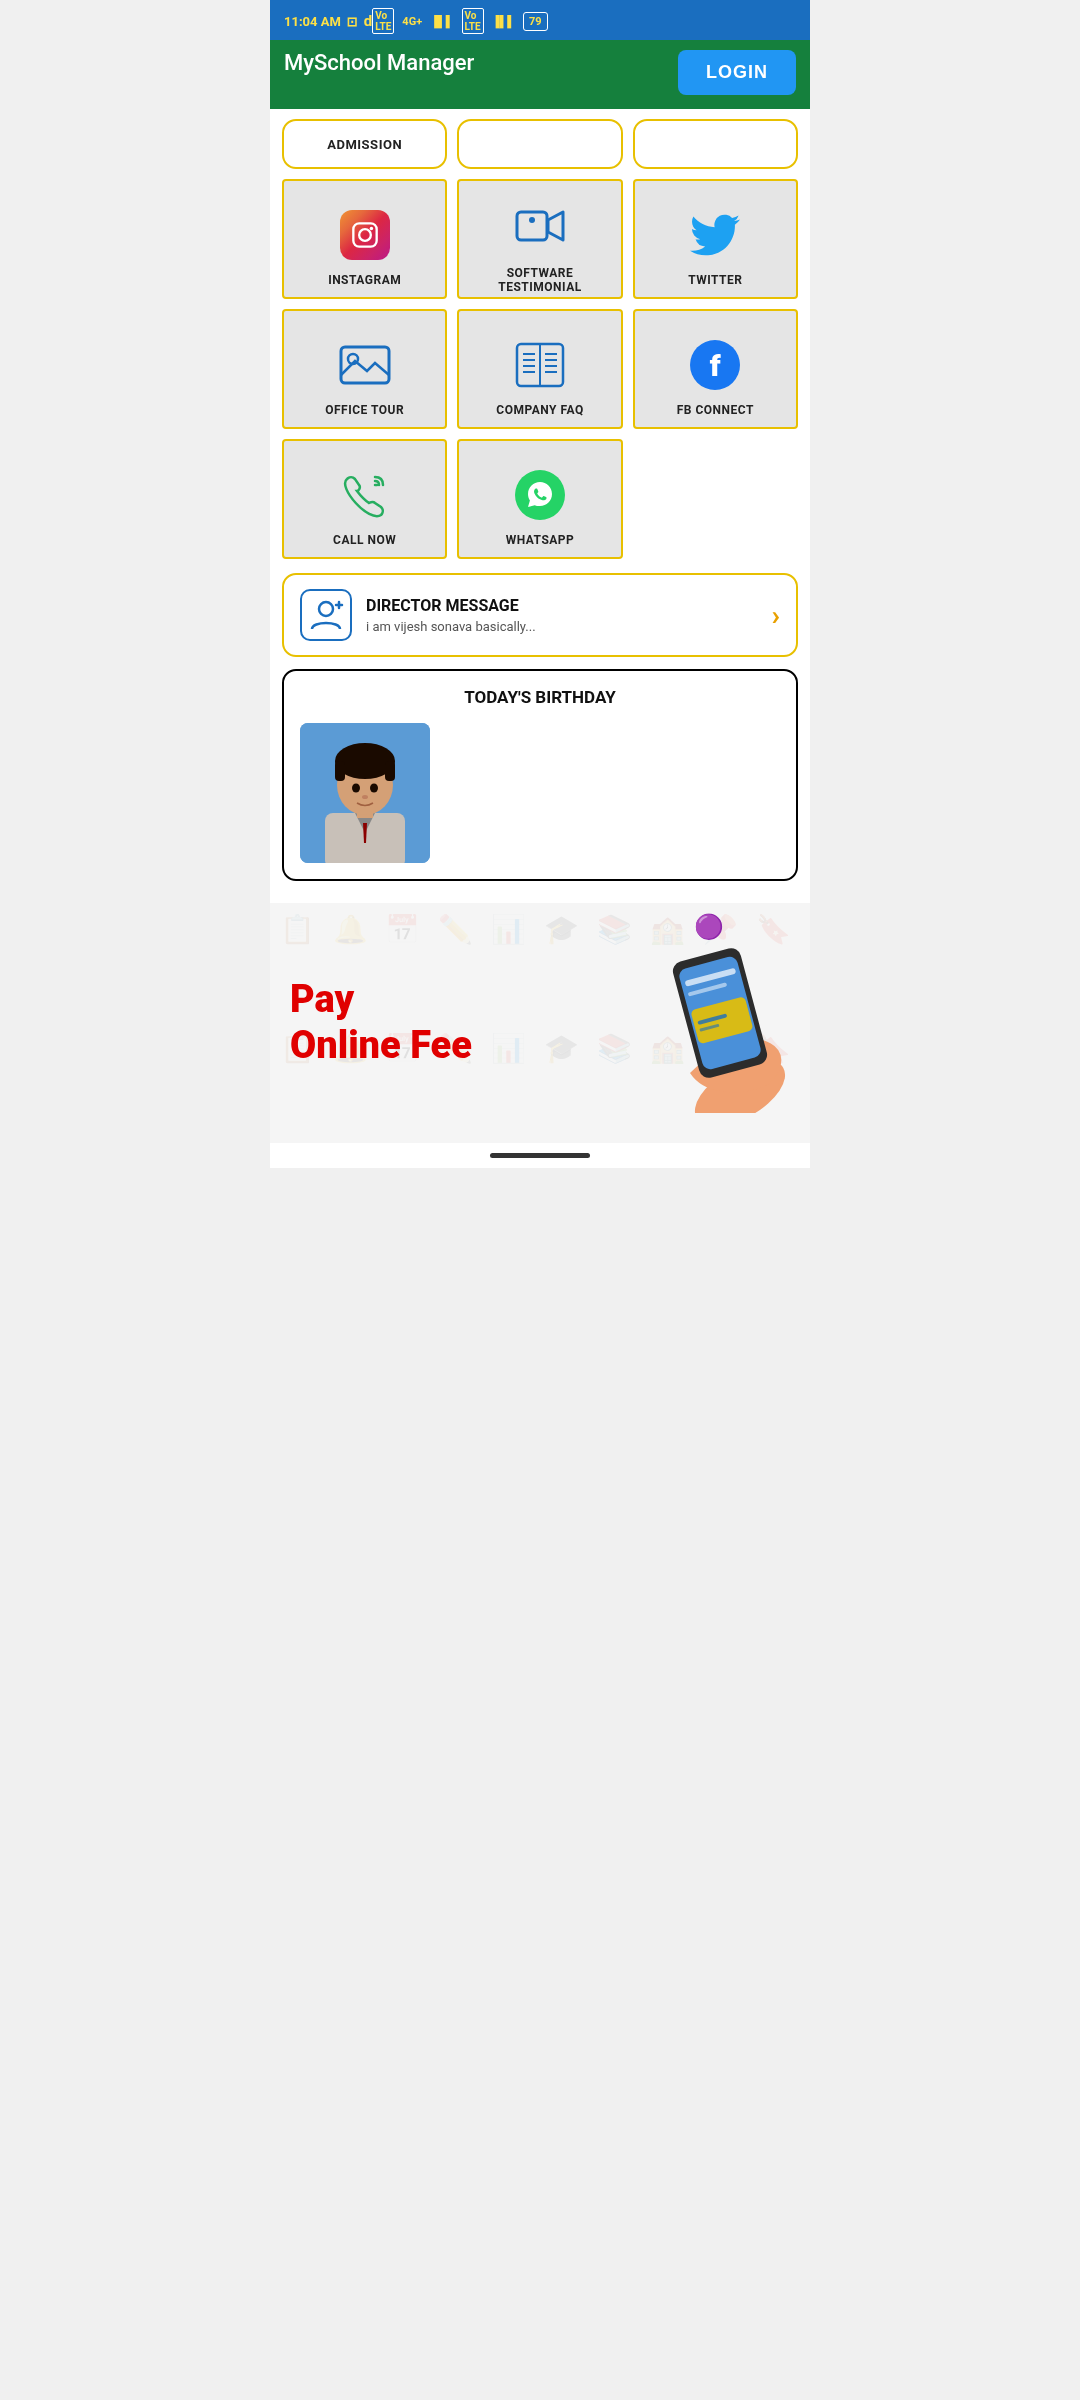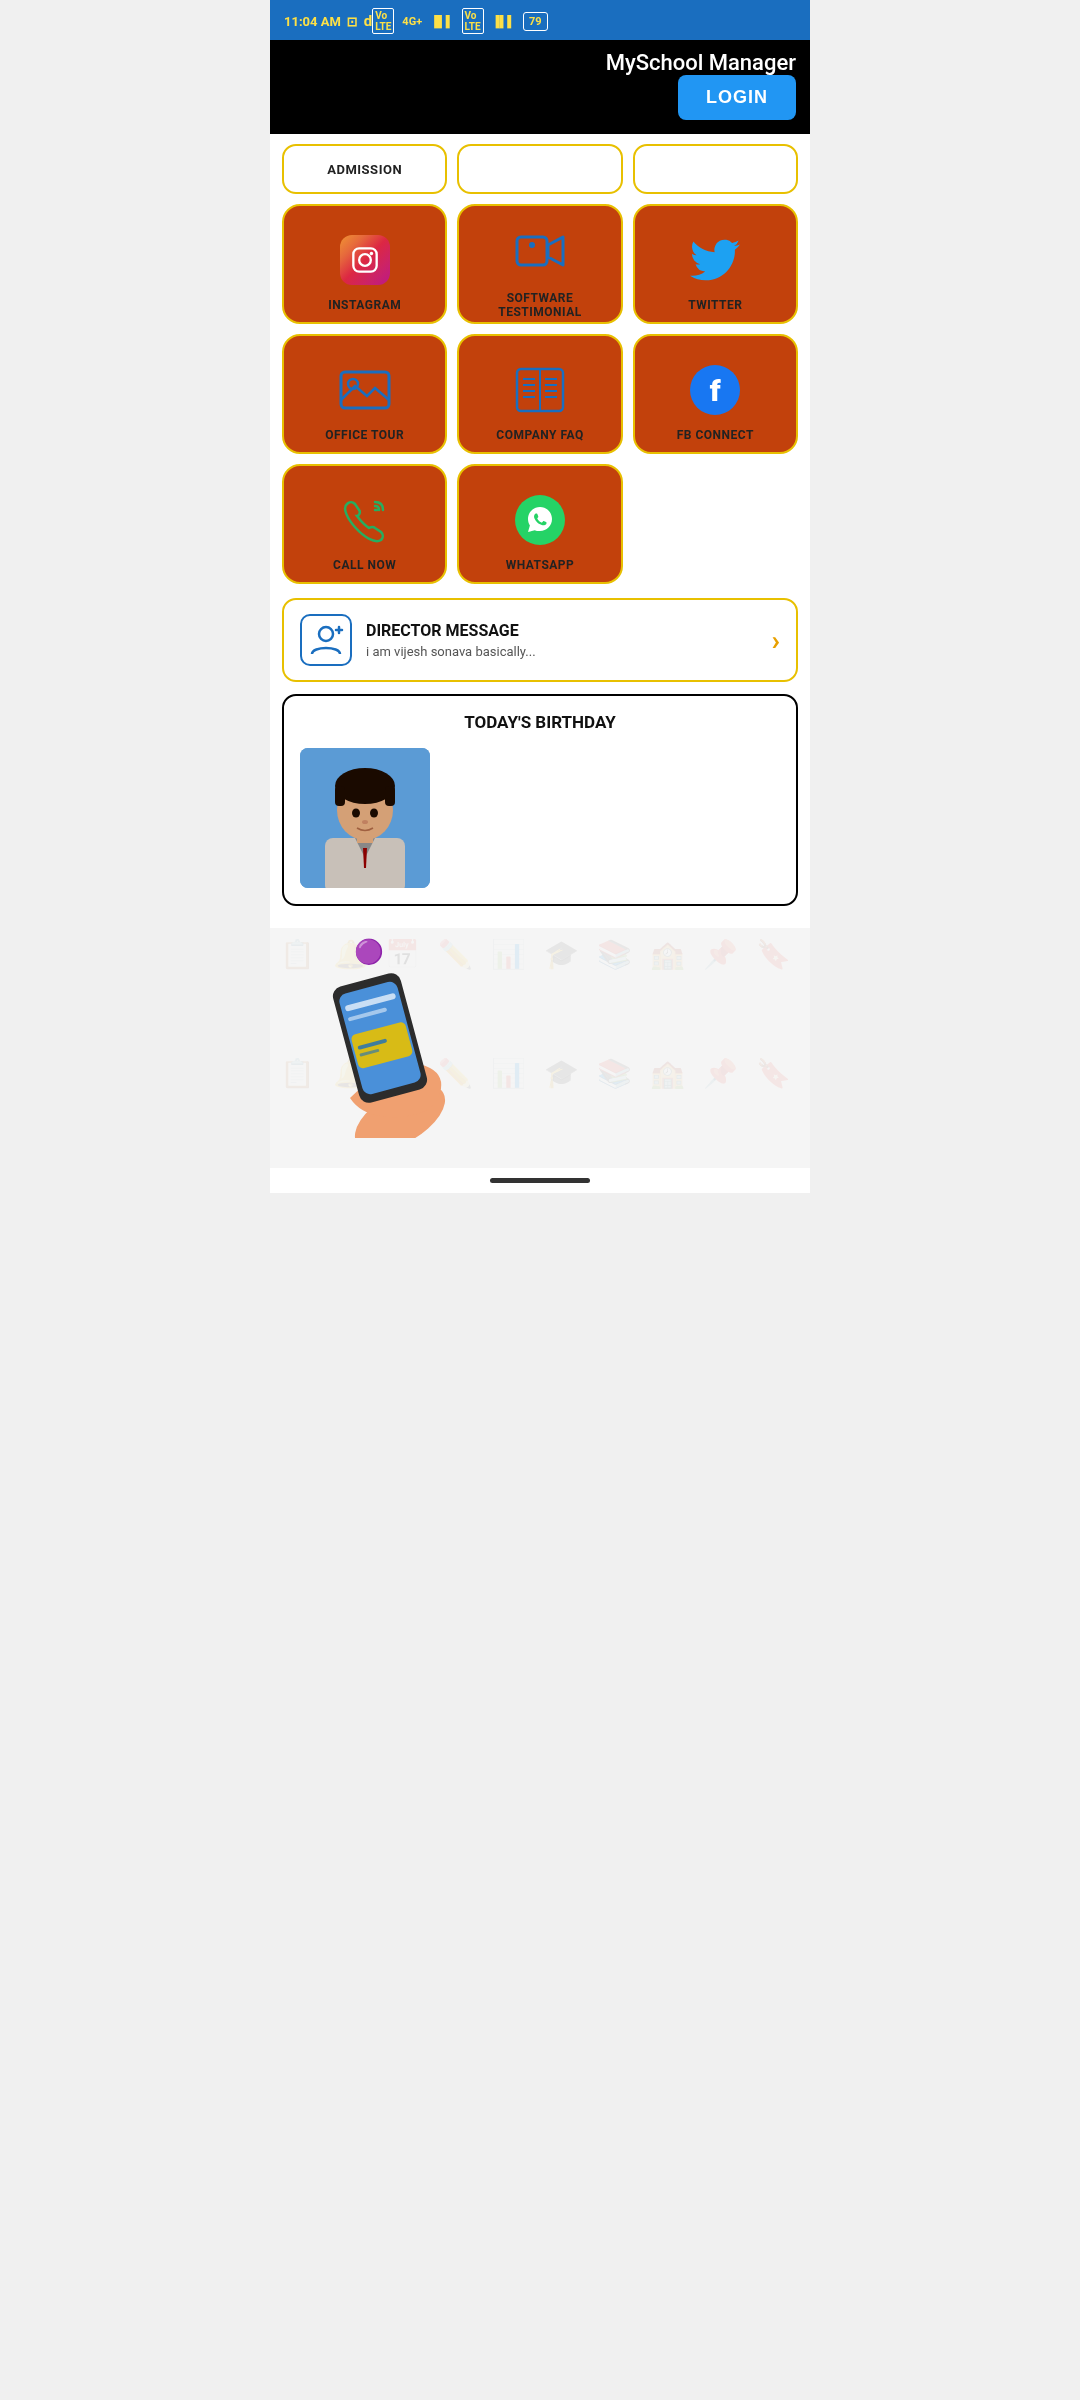--- a/index.html
+++ b/index.html
@@ -21,26 +21,25 @@
       padding: 8px 14px 6px;
       display: flex;
       justify-content: flex-start;
       align-items: center;
     }
     .status-left { display: flex; align-items: center; gap: 6px; }
     .status-right { display: flex; align-items: center; gap: 8px; font-size: 11px; }
 
     
     .header {
-      background: #000000;
+      background: #15803d;
       padding: 10px 14px 14px;
       display: flex;
       justify-content: space-between;
-      align-items: flex-end;
-      flex-direction: column;
+      align-items: flex-start;
     }
     .header-title {
       color: white;
       font-size: 22px;
       font-weight: 500;
     }
     .login-btn {
       background: #2196F3;
       color: white;
       border: none;
@@ -61,27 +60,27 @@
     
     .grid-section {
       display: grid;
       grid-template-columns: repeat(3, 1fr);
       gap: 10px;
       margin-bottom: 10px;
     }
 
     .grid-item {
       border: 2px solid #e8c000;
-      border-radius: 18px;
+      border-radius: 4px;
       padding: 16px 8px 0;
       display: flex;
       flex-direction: column;
       align-items: center;
       justify-content: center;
-      background: #c2410c;
+      background: #e5e5e5;
       cursor: pointer;
       min-height: 120px;
     }
 
     .grid-item .icon-wrap {
       margin-bottom: 10px;
       display: flex;
       align-items: center;
       justify-content: center;
       width: 56px;
@@ -507,20 +506,24 @@
       <span>🔔</span>
       <span>📅</span>
       <span>✏️</span>
       <span>📊</span>
     <span>🎓</span>
       <span>📚</span>
       <span>🏫</span>
       <span>📌</span>
       <span>🔖</span>
   </div>
+  <div class="banner-text">
+    <div>Pay</div>
+    <div>Online Fee</div>
+  </div>
   <div class="banner-phone">
     <span style="position:absolute;top:-20px;left:40%;font-size:24px;">🟣</span>
 
     <svg width="160" height="180" viewBox="0 0 160 180">
 
       <ellipse cx="110" cy="160" rx="50" ry="25" fill="#f0a070" transform="rotate(-30 110 160)"></ellipse>
       <path d="M60 140 Q80 120 100 110 Q120 100 140 110 Q155 118 150 135 Q145 150 130 155 Q110 162 90 158 Q70 155 60 140" fill="#f0a070"></path>
 
       <rect x="55" y="20" width="70" height="120" rx="10" fill="#2c2c2c" transform="rotate(-15 90 80)"></rect>
       <rect x="60" y="28" width="60" height="104" rx="8" fill="#4a90d9" transform="rotate(-15 90 80)"></rect>

